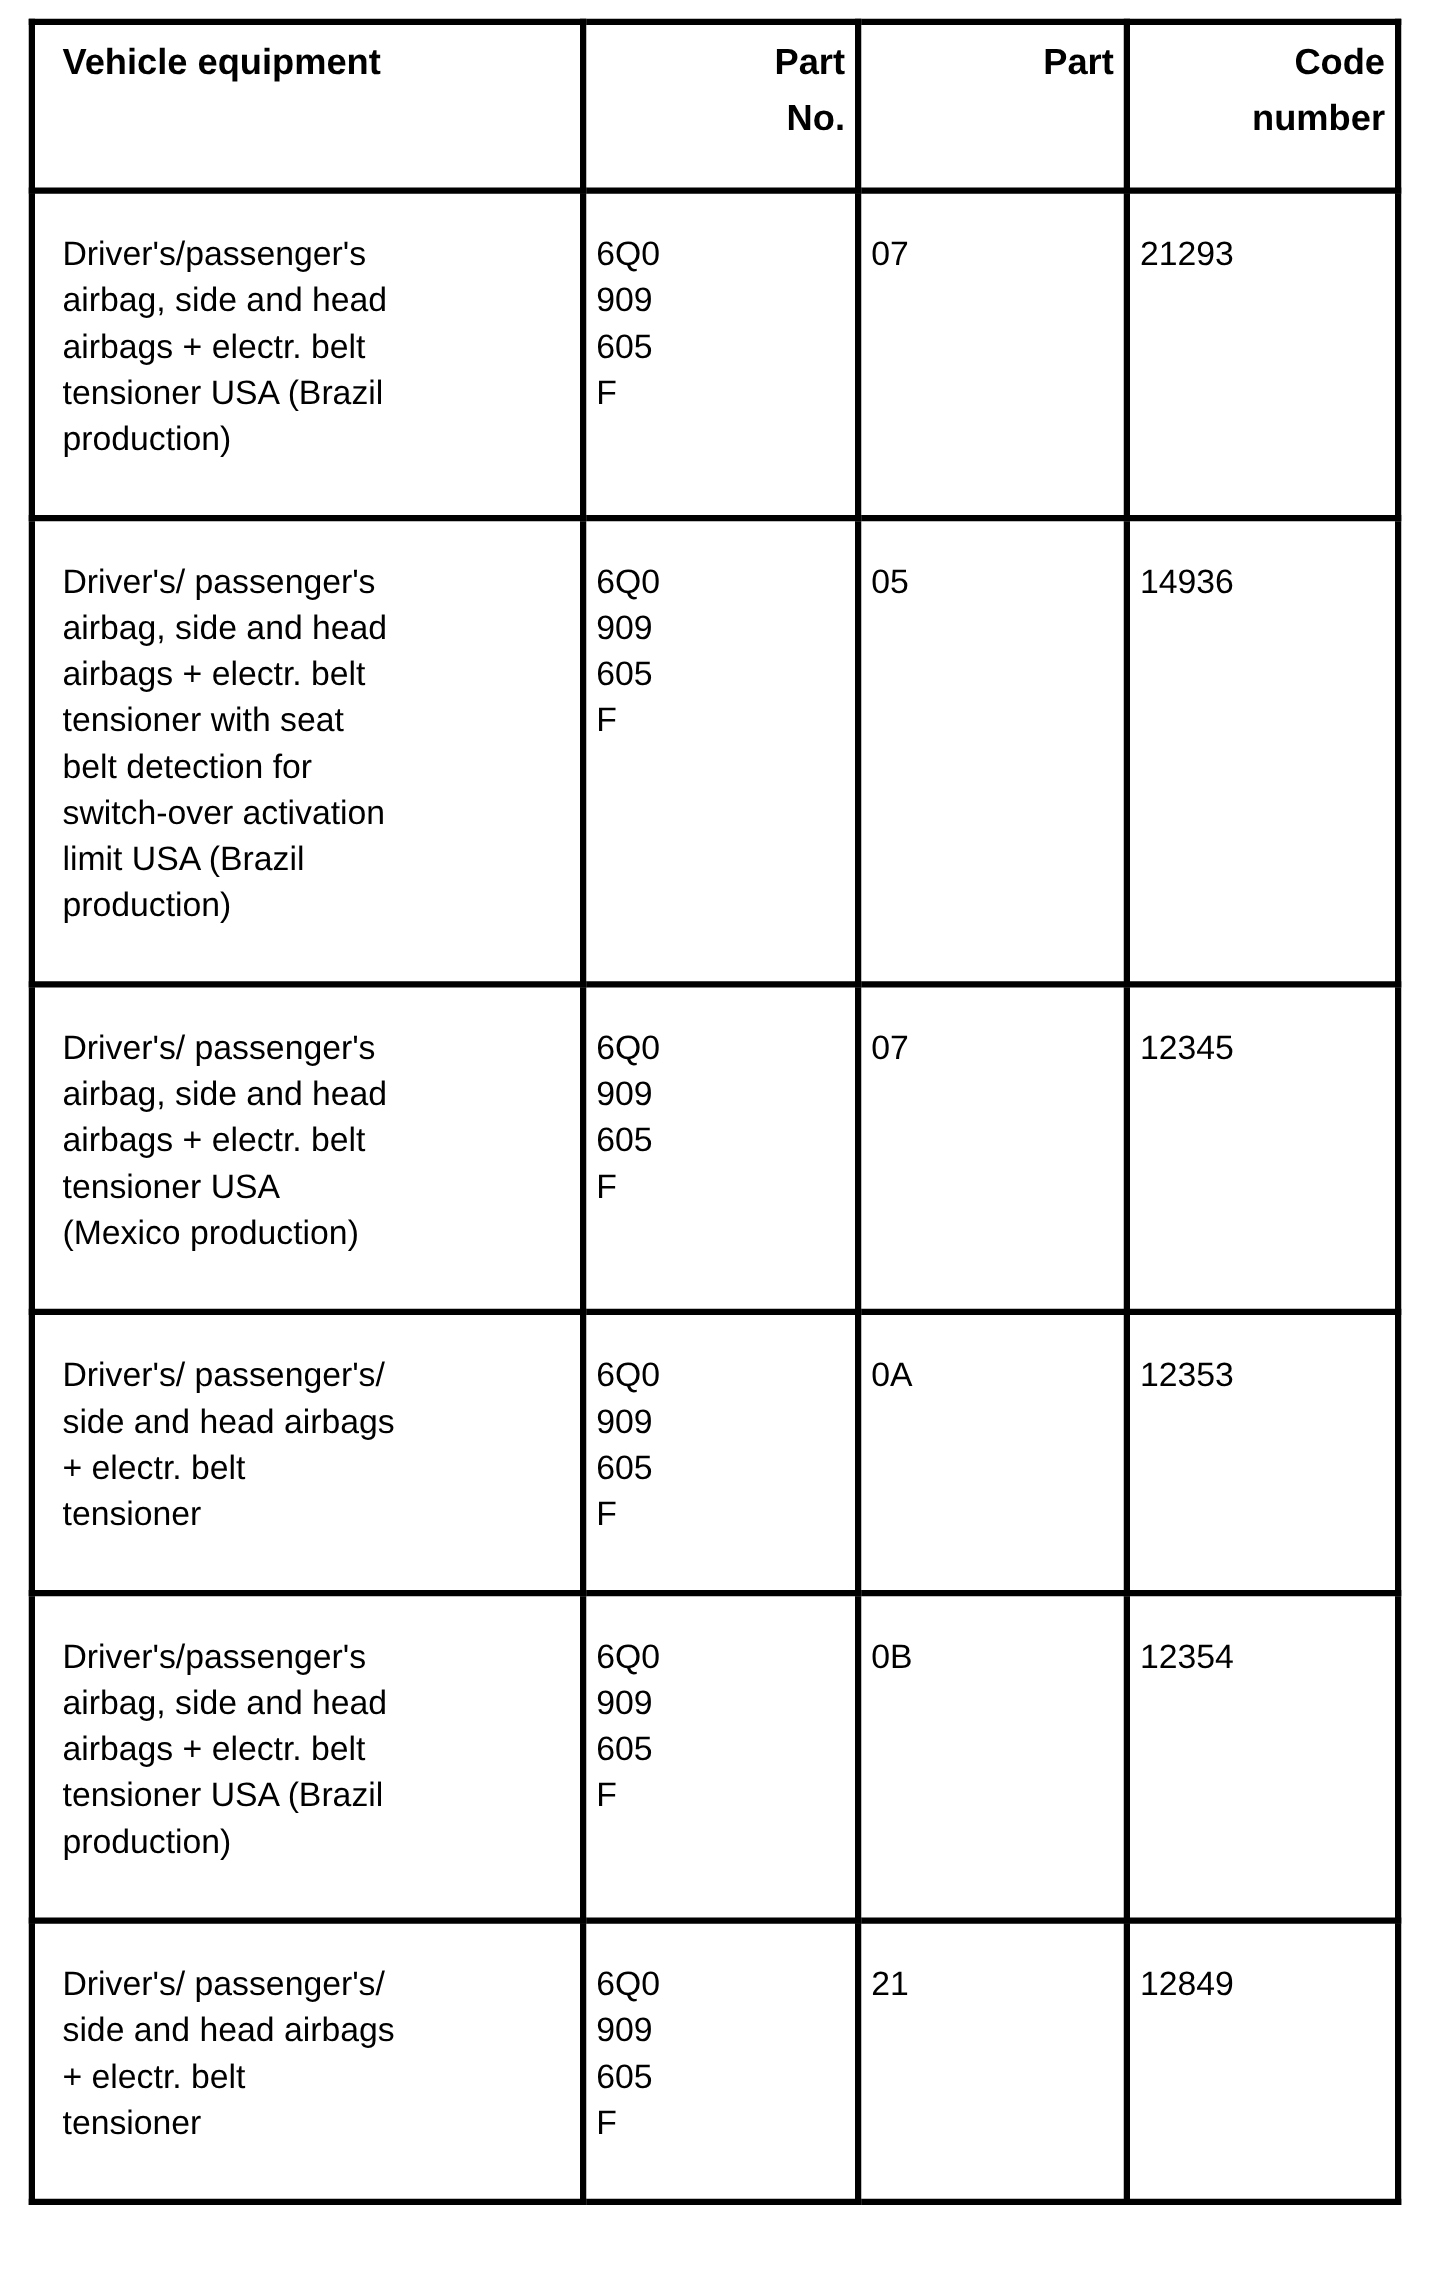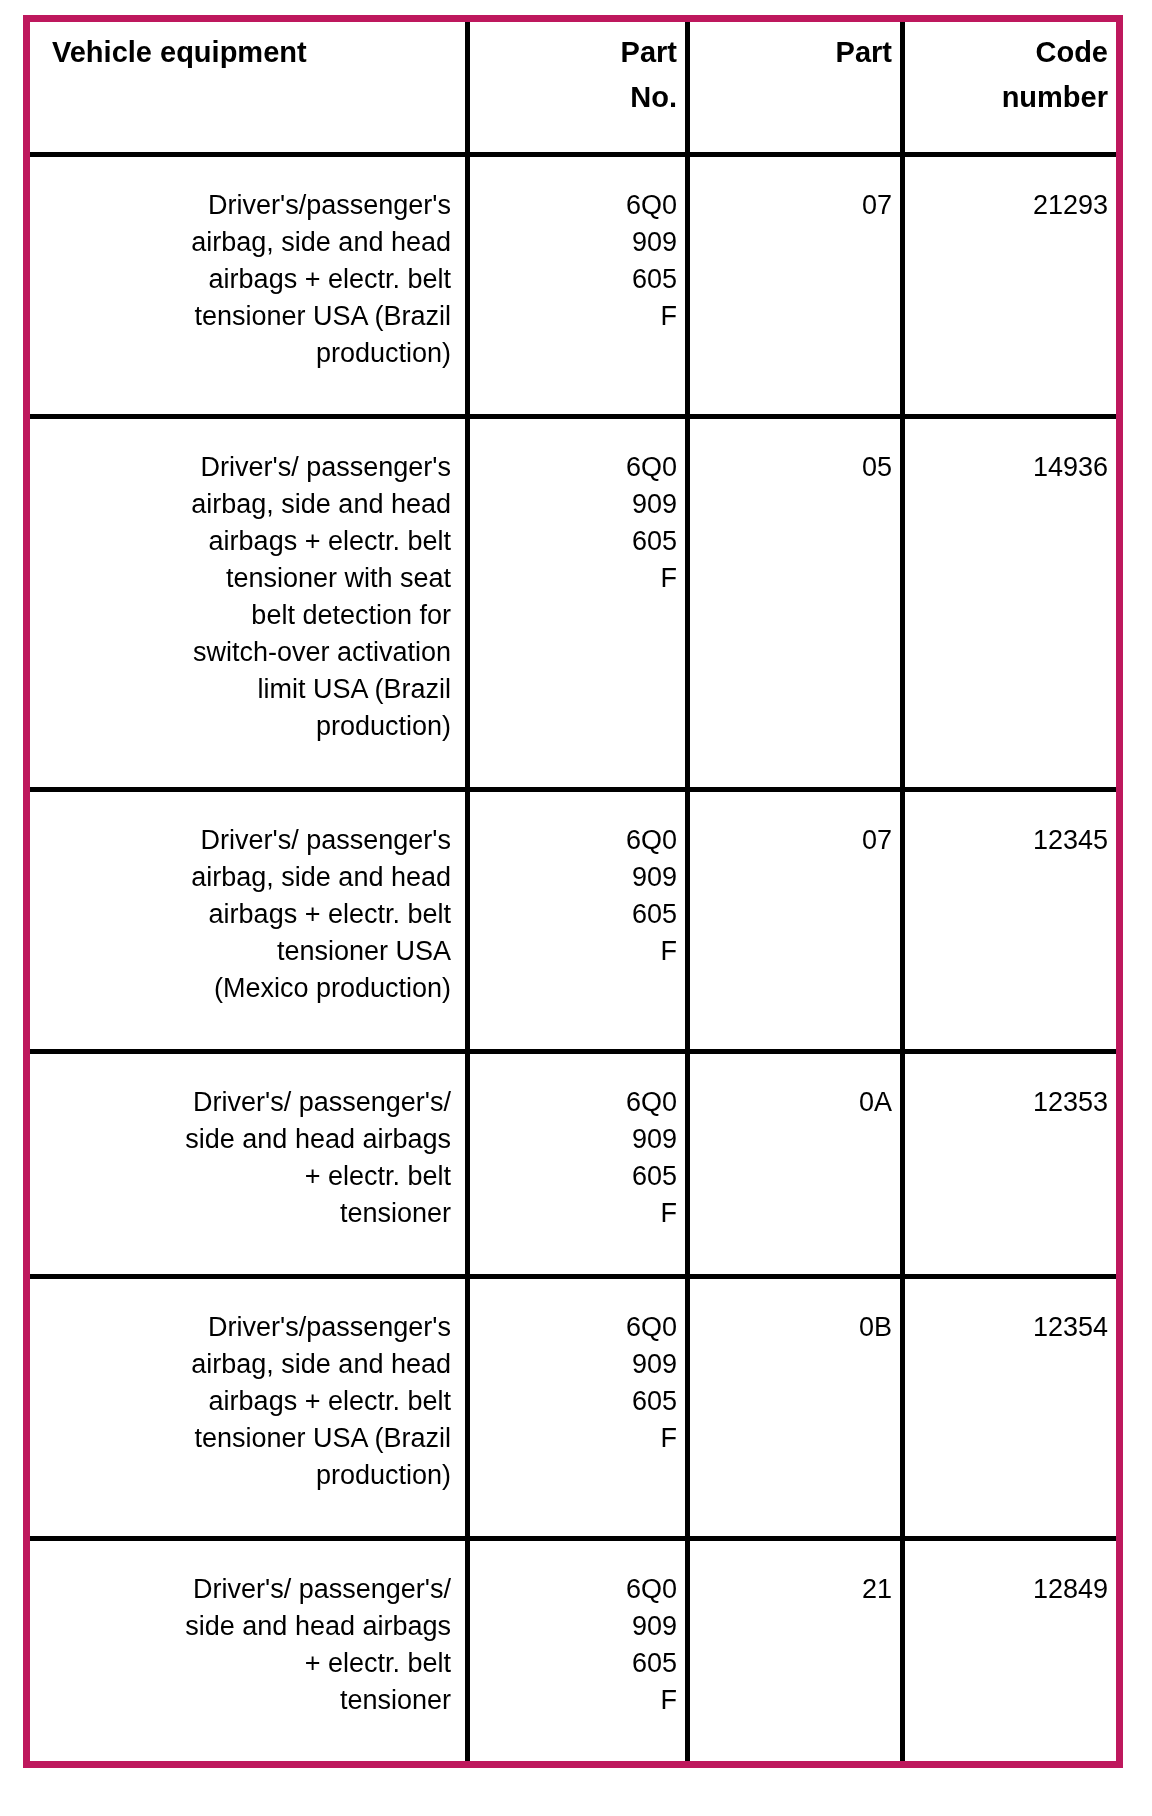--- a/index.html
+++ b/index.html
@@ -14,21 +14,21 @@
     font-family: "Liberation Sans", sans-serif;
     color: #000000;
   }
   .doc-table {
     position: absolute;
     left: 23px;
     top: 15px;
     width: 1093px;
     border-collapse: collapse;
     table-layout: fixed;
-    border: 7px solid #be185d;
+    border: 5px solid #be185d;
   }
   .doc-table th,
   .doc-table td {
     border: 5px solid #000000;
     vertical-align: top;
     white-space: pre-line;
     background: #ffffff;
   }
   
   .col-w-equip  { width: 441px; }
@@ -49,24 +49,24 @@
     text-align: left;
     padding-left: 22px;
   }
 
   
   .doc-table td {
     font-size: 27px;
     line-height: 37px;
     font-weight: normal;
     padding: 30px 8px 42px 8px;
-    text-align: right;
+    text-align: left;
   }
   .doc-table td.cell-equip {
-    text-align: right;
+    text-align: left;
     padding-left: 22px;
     padding-right: 14px;
   }
 </style>
 </head>
 <body>
 
 <table class="doc-table">
   <colgroup>
     <col class="col-w-equip">

